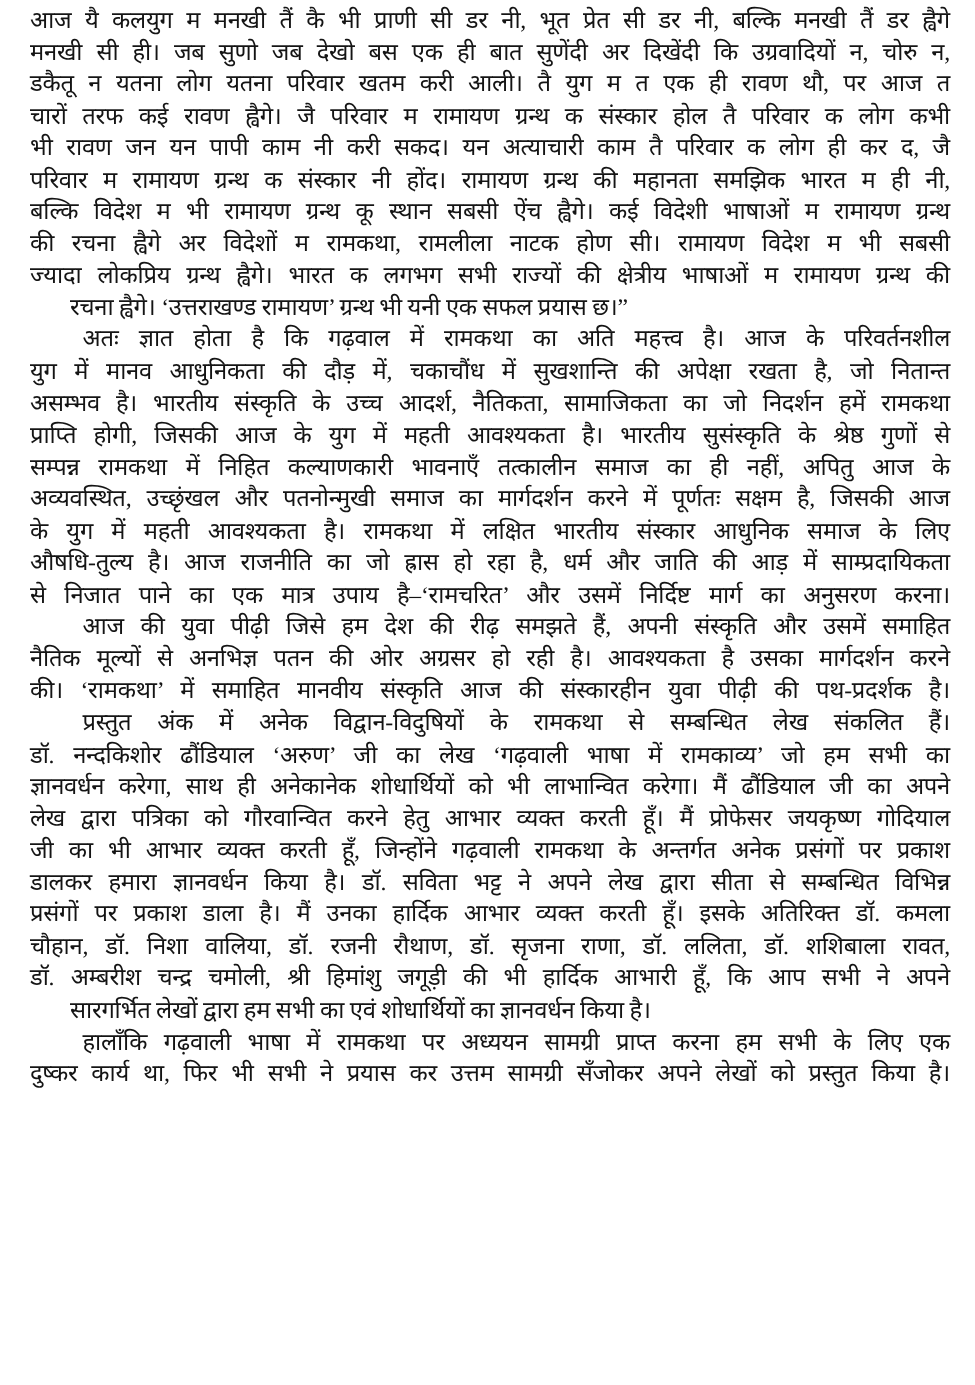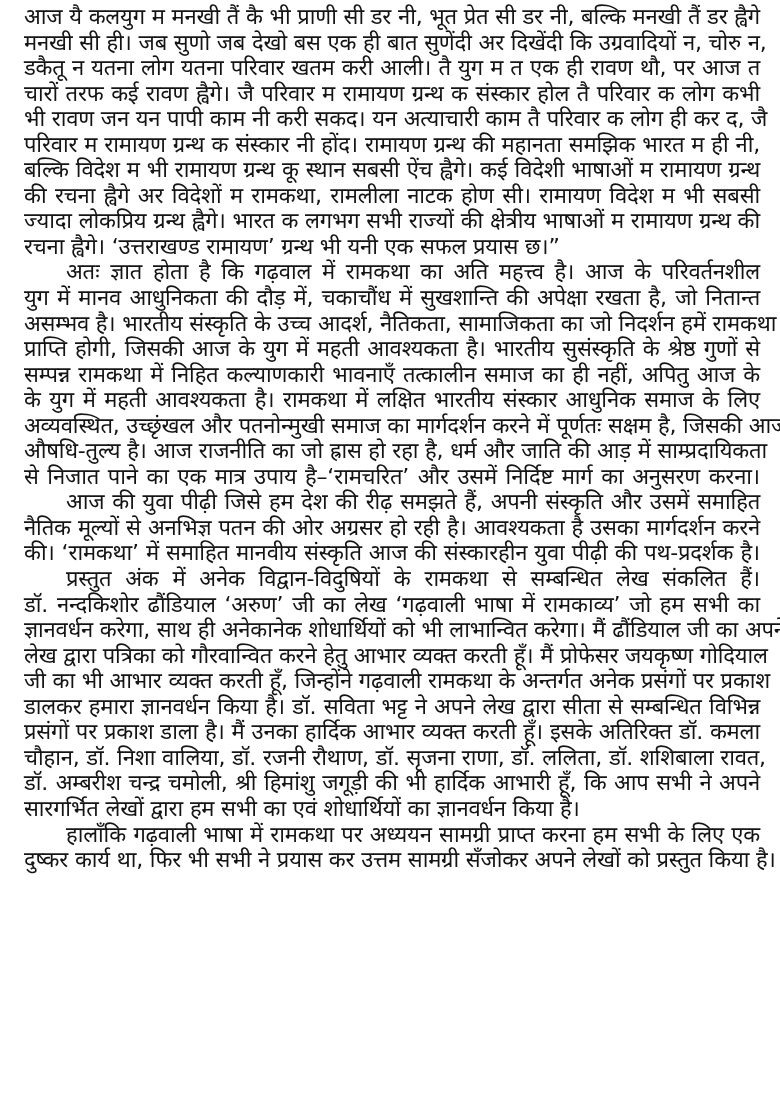--- a/index.html
+++ b/index.html
@@ -18,28 +18,30 @@
     .page {
       position: absolute;
       left: 24px;
       top: 4px;
       width: 736px;
     }
     .line {
       display: block;
       height: 25.55px;
       line-height: 25.55px;
-      font-size: 22px;
+      font-size: 19px;
       white-space: nowrap;
       text-align: justify;
       text-align-last: justify;
       letter-spacing: -0.2px;
+      font-family: Liberation Serif, serif;
     }
     .line.last {
       text-align-last: left;
+      margin-left: 32px;
     }
     .line.indent {
       padding-left: 42px;
     }
   </style>
 </head>
 <body>
 
 <div class="page">
 
@@ -55,22 +57,22 @@
     <span class="line">ज्यादा लोकप्रिय ग्रन्थ ह्वैगे। भारत क लगभग सभी राज्यों की क्षेत्रीय भाषाओं म रामायण ग्रन्थ की</span>
     <span class="line last">रचना ह्वैगे। ‘उत्तराखण्ड रामायण’ ग्रन्थ भी यनी एक सफल प्रयास छ।”</span>
   </div>
 
   <div class="para">
     <span class="line indent">अतः ज्ञात होता है कि गढ़वाल में रामकथा का अति महत्त्व है। आज के परिवर्तनशील</span>
     <span class="line">युग में मानव आधुनिकता की दौड़ में, चकाचौंध में सुखशान्ति की अपेक्षा रखता है, जो नितान्त</span>
     <span class="line">असम्भव है। भारतीय संस्कृति के उच्च आदर्श, नैतिकता, सामाजिकता का जो निदर्शन हमें रामकथा</span>
     <span class="line">प्राप्ति होगी, जिसकी आज के युग में महती आवश्यकता है। भारतीय सुसंस्कृति के श्रेष्ठ गुणों से</span>
     <span class="line">सम्पन्न रामकथा में निहित कल्याणकारी भावनाएँ तत्कालीन समाज का ही नहीं, अपितु आज के</span>
+    <span class="line">अव्यवस्थित, उच्छृंखल और पतनोन्मुखी समाज का मार्गदर्शन करने में पूर्णतः सक्षम है, जिसकी आज</span>
     <span class="line">के युग में महती आवश्यकता है। रामकथा में लक्षित भारतीय संस्कार आधुनिक समाज के लिए</span>
-    <span class="line">अव्यवस्थित, उच्छृंखल और पतनोन्मुखी समाज का मार्गदर्शन करने में पूर्णतः सक्षम है, जिसकी आज</span>
     <span class="line">औषधि-तुल्य है। आज राजनीति का जो ह्रास हो रहा है, धर्म और जाति की आड़ में साम्प्रदायिकता</span>
     <span class="line">से निजात पाने का एक मात्र उपाय है–‘रामचरित’ और उसमें निर्दिष्ट मार्ग का अनुसरण करना।</span>
   </div>
 
   <div class="para">
     <span class="line indent">आज की युवा पीढ़ी जिसे हम देश की रीढ़ समझते हैं, अपनी संस्कृति और उसमें समाहित</span>
     <span class="line">नैतिक मूल्यों से अनभिज्ञ पतन की ओर अग्रसर हो रही है। आवश्यकता है उसका मार्गदर्शन करने</span>
     <span class="line">की। ‘रामकथा’ में समाहित मानवीय संस्कृति आज की संस्कारहीन युवा पीढ़ी की पथ-प्रदर्शक है।</span>
   </div>
 

